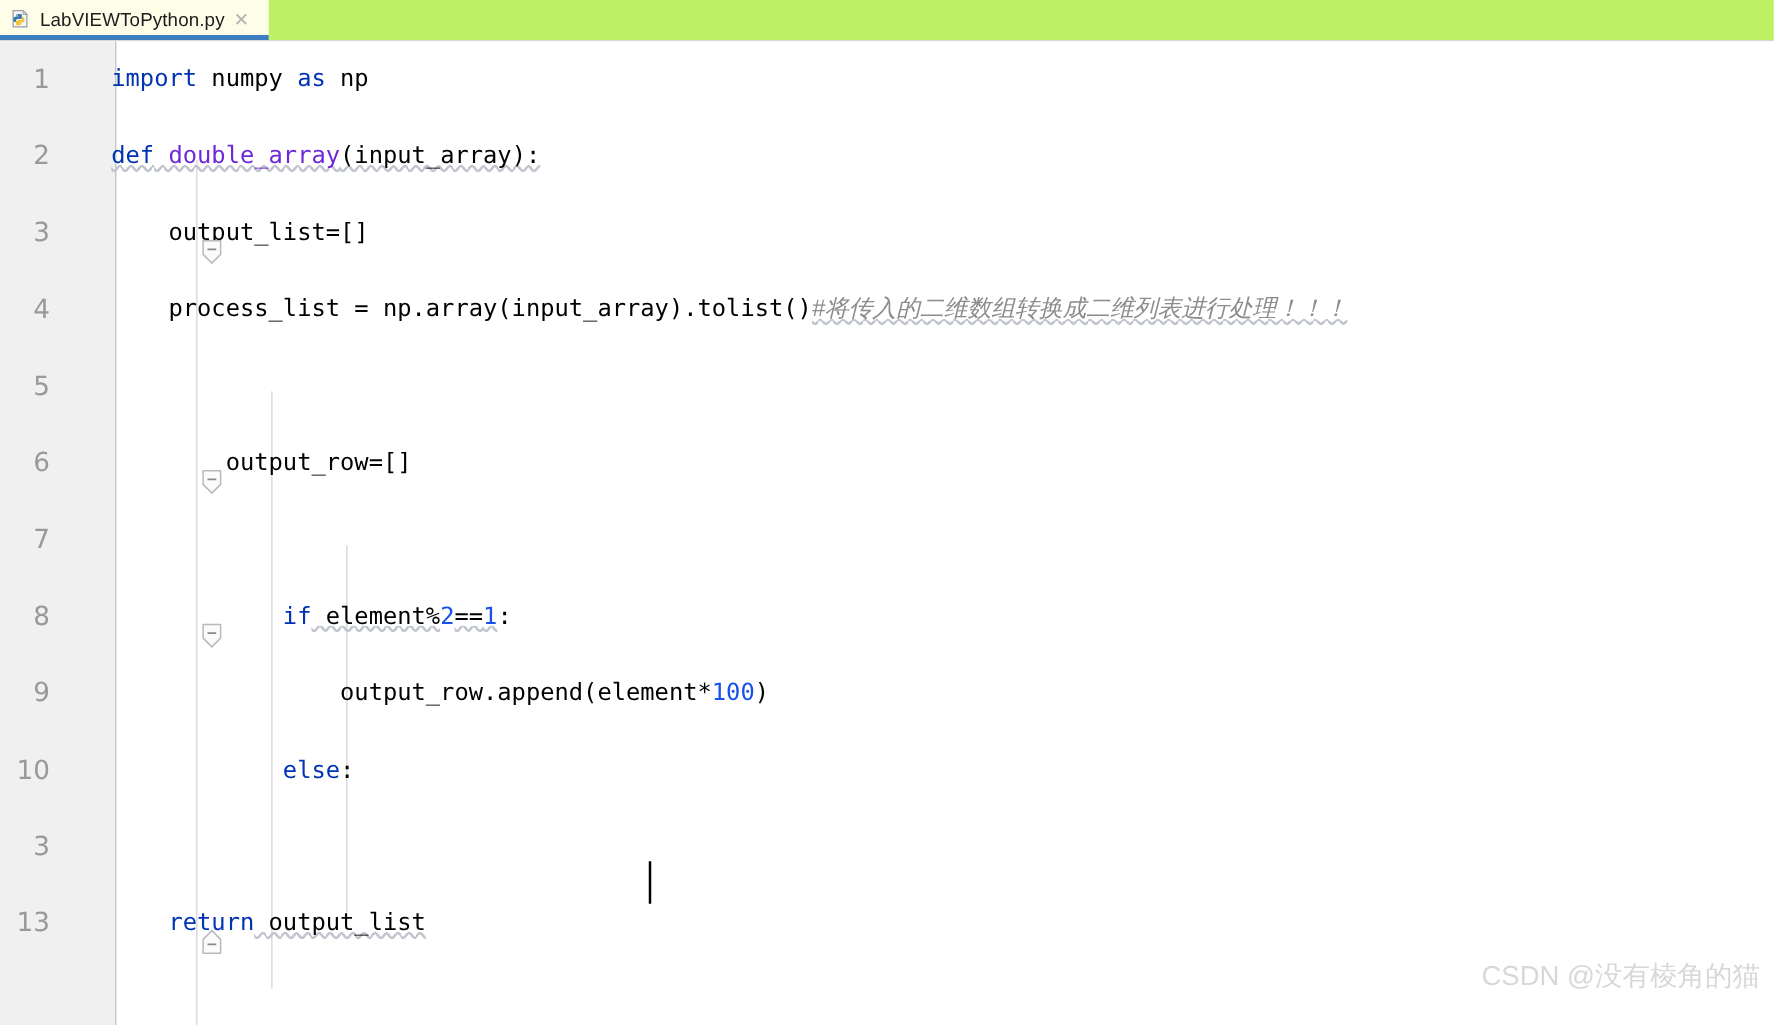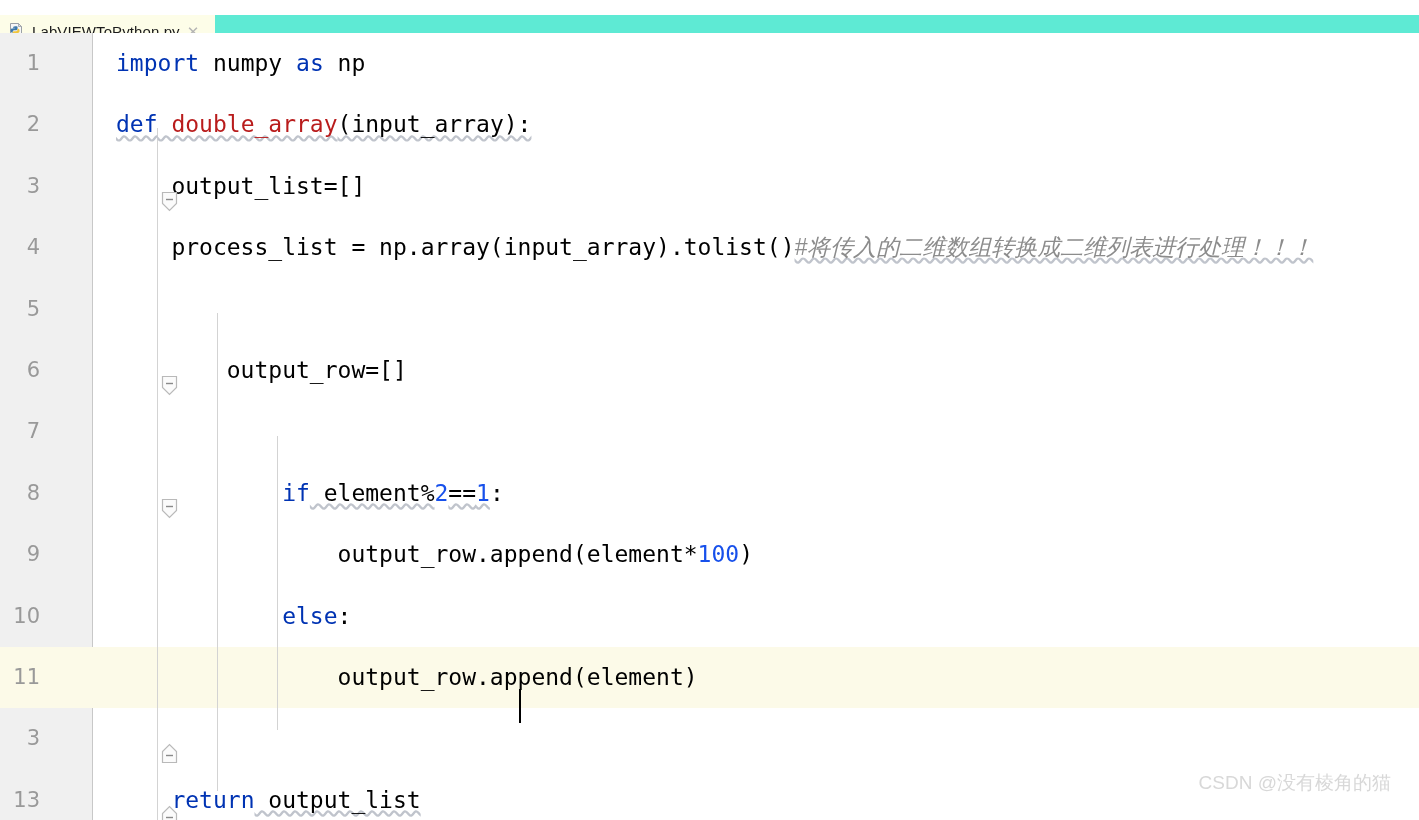--- a/index.html
+++ b/index.html
@@ -10,24 +10,24 @@
   body {
     width: 1419px;
     height: 820px;
     overflow: hidden;
     font-family: "DejaVu Sans Mono", monospace;
   }
 
   
   #tab-bar {
     position: absolute;
-    left: 0; top: 15px;
+    left: 0; top: 0;
     width: 1419px;
     height: 33px;
-    background: #5eead4;
+    background: #bef264;
     border-bottom: 1px solid #d6d6d6;
     box-sizing: border-box;
   }
   #editor-tab {
     position: absolute;
     left: 0; top: 0;
     width: 215px;
     height: 32px;
     background: #fdfde8;
     display: flex;
@@ -113,30 +113,30 @@
     left: 0; top: 0;
     width: 40px;
     text-align: right;
     font-family: "DejaVu Sans", sans-serif;
     font-size: 21px;
     color: #999999;
     z-index: 2;
   }
   .code-text {
     position: absolute;
-    left: 116px; top: 0;
+    left: 89px; top: 0;
     font-family: "DejaVu Sans Mono", monospace;
-    font-size: 23px;
+    font-size: 19px;
     color: #000000;
     z-index: 2;
   }
 
   
   .kw      { color: #0033b3; }
-  .fn      { color: #b91c1c; }
+  .fn      { color: #6d28d9; }
   .num     { color: #1750eb; }
   .cmt     { color: #8c8c8c; font-style: italic; font-family: Liberation Sans, sans-serif; }
   .wavy    { text-decoration: underline wavy #c0c4cc; text-decoration-skip-ink: none; }
 
   
   .fold {
     position: absolute;
     left: 84px;
     top: 20px;
     width: 17px; height: 21px;
@@ -156,24 +156,24 @@
   #caret {
     position: absolute;
     width: 2px;
     background: #000000;
     z-index: 5;
   }
 
   
   #watermark {
     position: absolute;
-    right: 28px;
+    right: 11px;
     bottom: 24px;
     font-family: "Liberation Sans", sans-serif;
-    font-size: 19px;
+    font-size: 22px;
     color: #d8d8d8;
     white-space: nowrap;
     z-index: 9;
   }
 </style>
 </head>
 <body>
 
 <div id="tab-bar">
   <div id="editor-tab">
@@ -263,40 +263,29 @@
     <div class="line">
       <span class="ln-num">9</span>
       <span class="code-text"><span>                output_row.append(element*</span><span class="num">100</span><span>)</span></span>
     </div>
 
     <div class="line">
       <span class="ln-num">10</span>
       <span class="code-text"><span>            </span><span class="kw">else</span><span>:</span></span>
     </div>
 
-    <div class="line caret-line">
-      <span class="ln-hl"></span>
-      <span class="ln-num">11</span>
+
+    <div class="line">
+      <span class="ln-num">3</span>
       <span class="fold">
         <svg width="17" height="21" viewBox="0 0 17 21">
           <path d="M1.5 19.5 v-11 l7 -7 7 7 v11 z" fill="#fbfbfb" stroke="#b9b9b9" stroke-width="1.2"></path>
           <path d="M5 12.5 h7" stroke="#8a8a8a" stroke-width="1.4"></path>
         </svg>
       </span>
-      <span class="code-text"><span>                output_row.a</span><span>ppend(element)</span></span>
-    </div>
-
-    <div class="line">
-      <span class="ln-num">3</span>
-      <span class="fold">
-        <svg width="17" height="21" viewBox="0 0 17 21">
-          <path d="M1.5 19.5 v-11 l7 -7 7 7 v11 z" fill="#fbfbfb" stroke="#b9b9b9" stroke-width="1.2"></path>
-          <path d="M5 12.5 h7" stroke="#8a8a8a" stroke-width="1.4"></path>
-        </svg>
-      </span>
     </div>
 
     <div class="line">
       <span class="ln-num">13</span>
       <span class="fold">
         
       </span>
       <span class="code-text"><span>    </span><span class="kw">return</span><span class="wavy"> output_list</span></span>
     </div>
 

